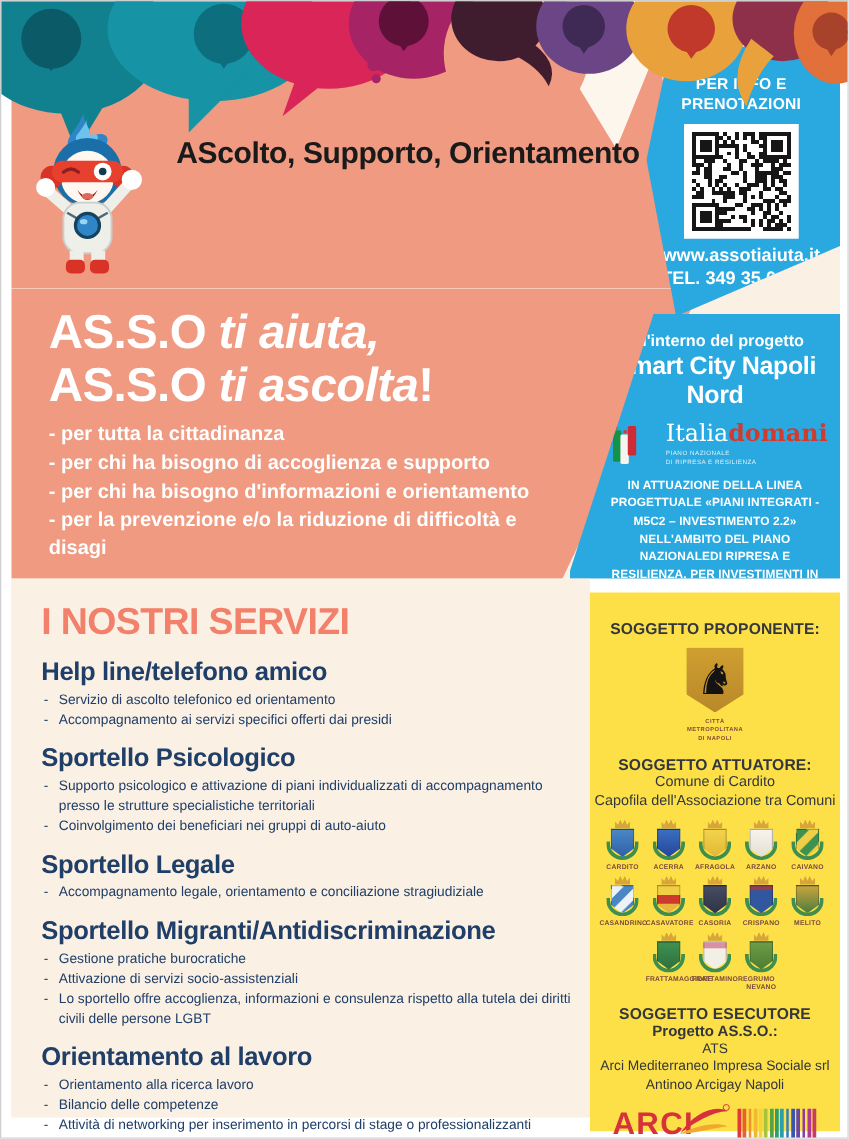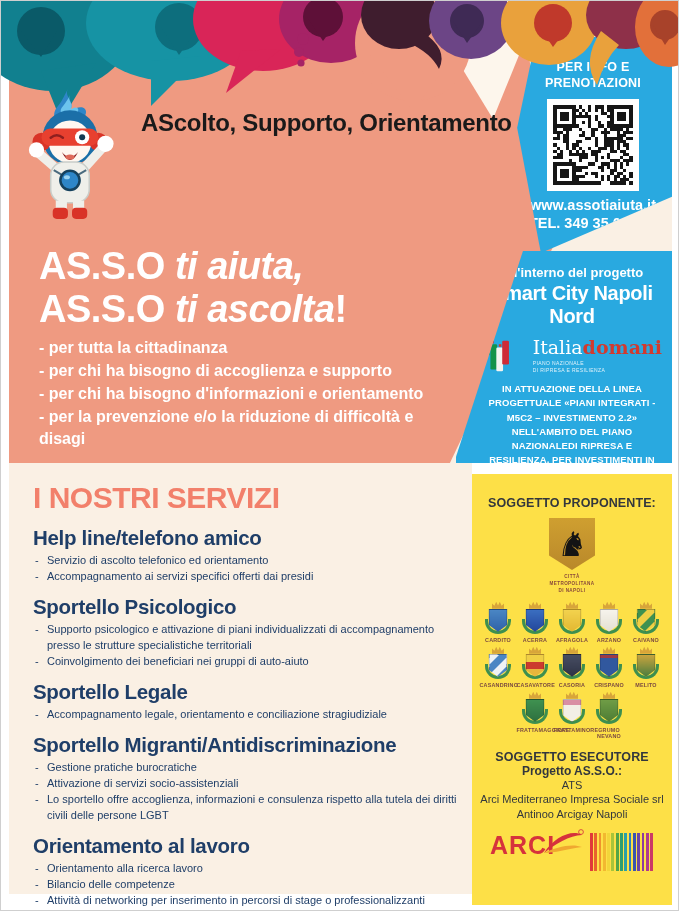--- a/index.html
+++ b/index.html
@@ -495,20 +495,25 @@
 
     <div class="napoli-crest">
       <div class="napoli-shield">
         <span>♞</span>
       </div>
       <div class="napoli-caption">
         <span>CITTÀ METROPOLITANA</span><br><span>DI NAPOLI</span>
       </div>
     </div>
 
+    <div class="attuatore">
+      <div class="p-label">SOGGETTO ATTUATORE:</div>
+      <div class="p-sub">Comune di Cardito</div>
+      <div class="p-sub">Capofila dell'Associazione tra Comuni</div>
+    </div>
 
     <div class="crest-grid">
       <div class="crest-cell">
           <div class="crest">
             <div class="laurel"></div>
             <div class="crown"></div>
             <div class="shield" style="background: linear-gradient(rgb(74, 134, 196), rgb(47, 98, 168));"></div>
           </div>
           <div class="crest-name">CARDITO</div>
         </div>

